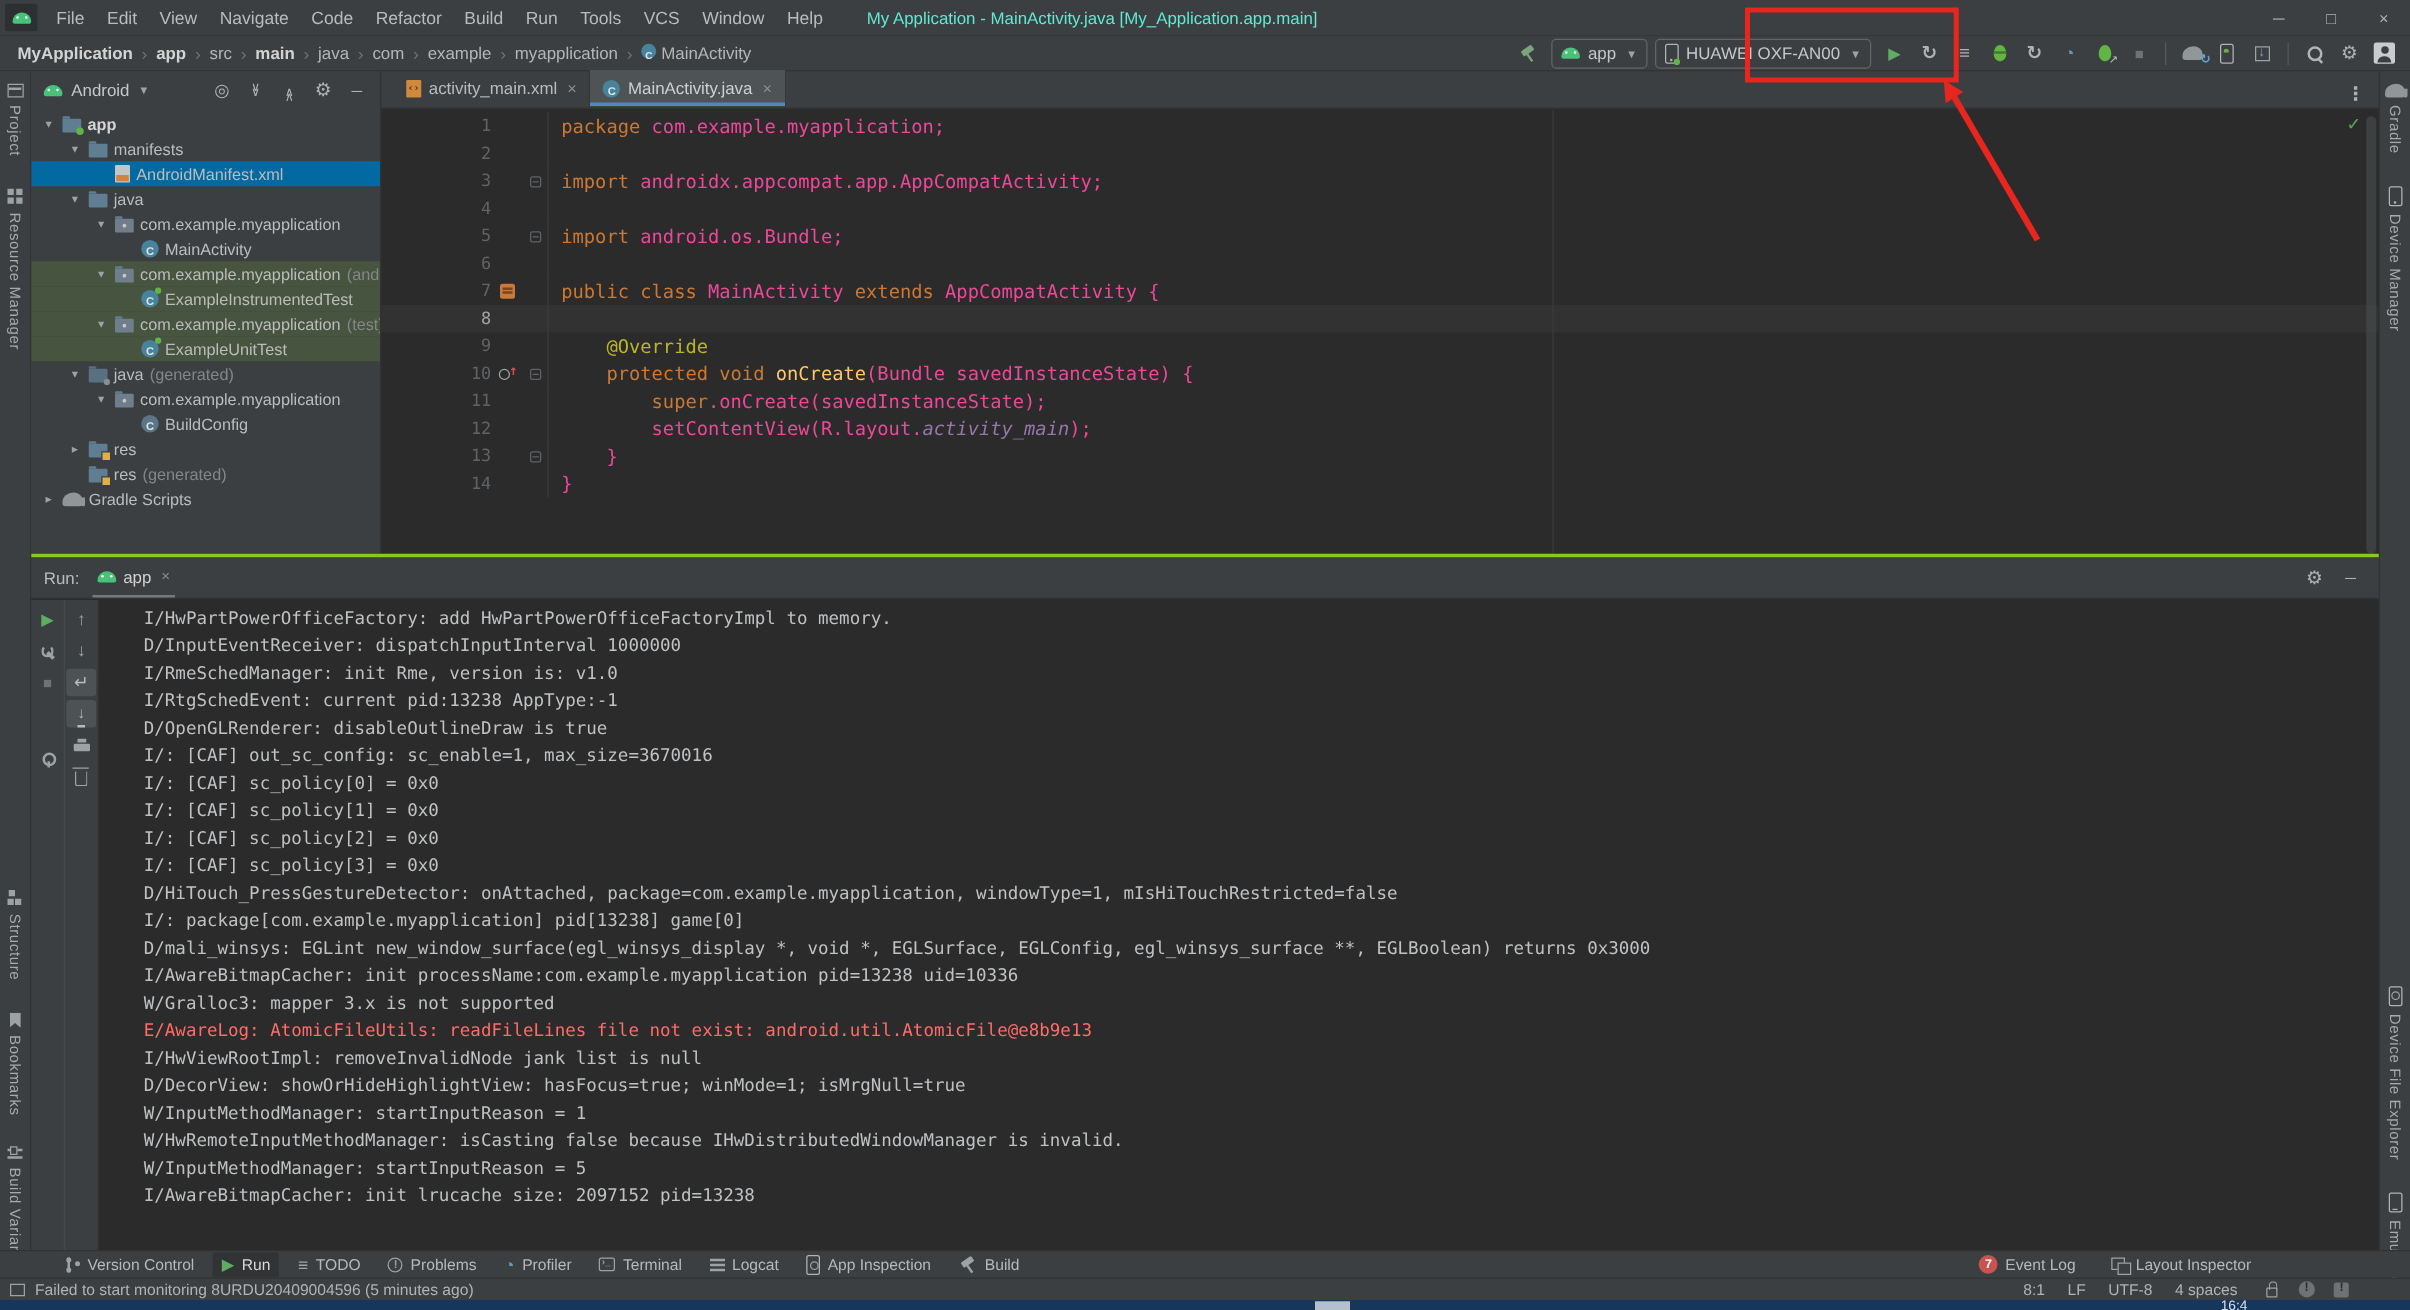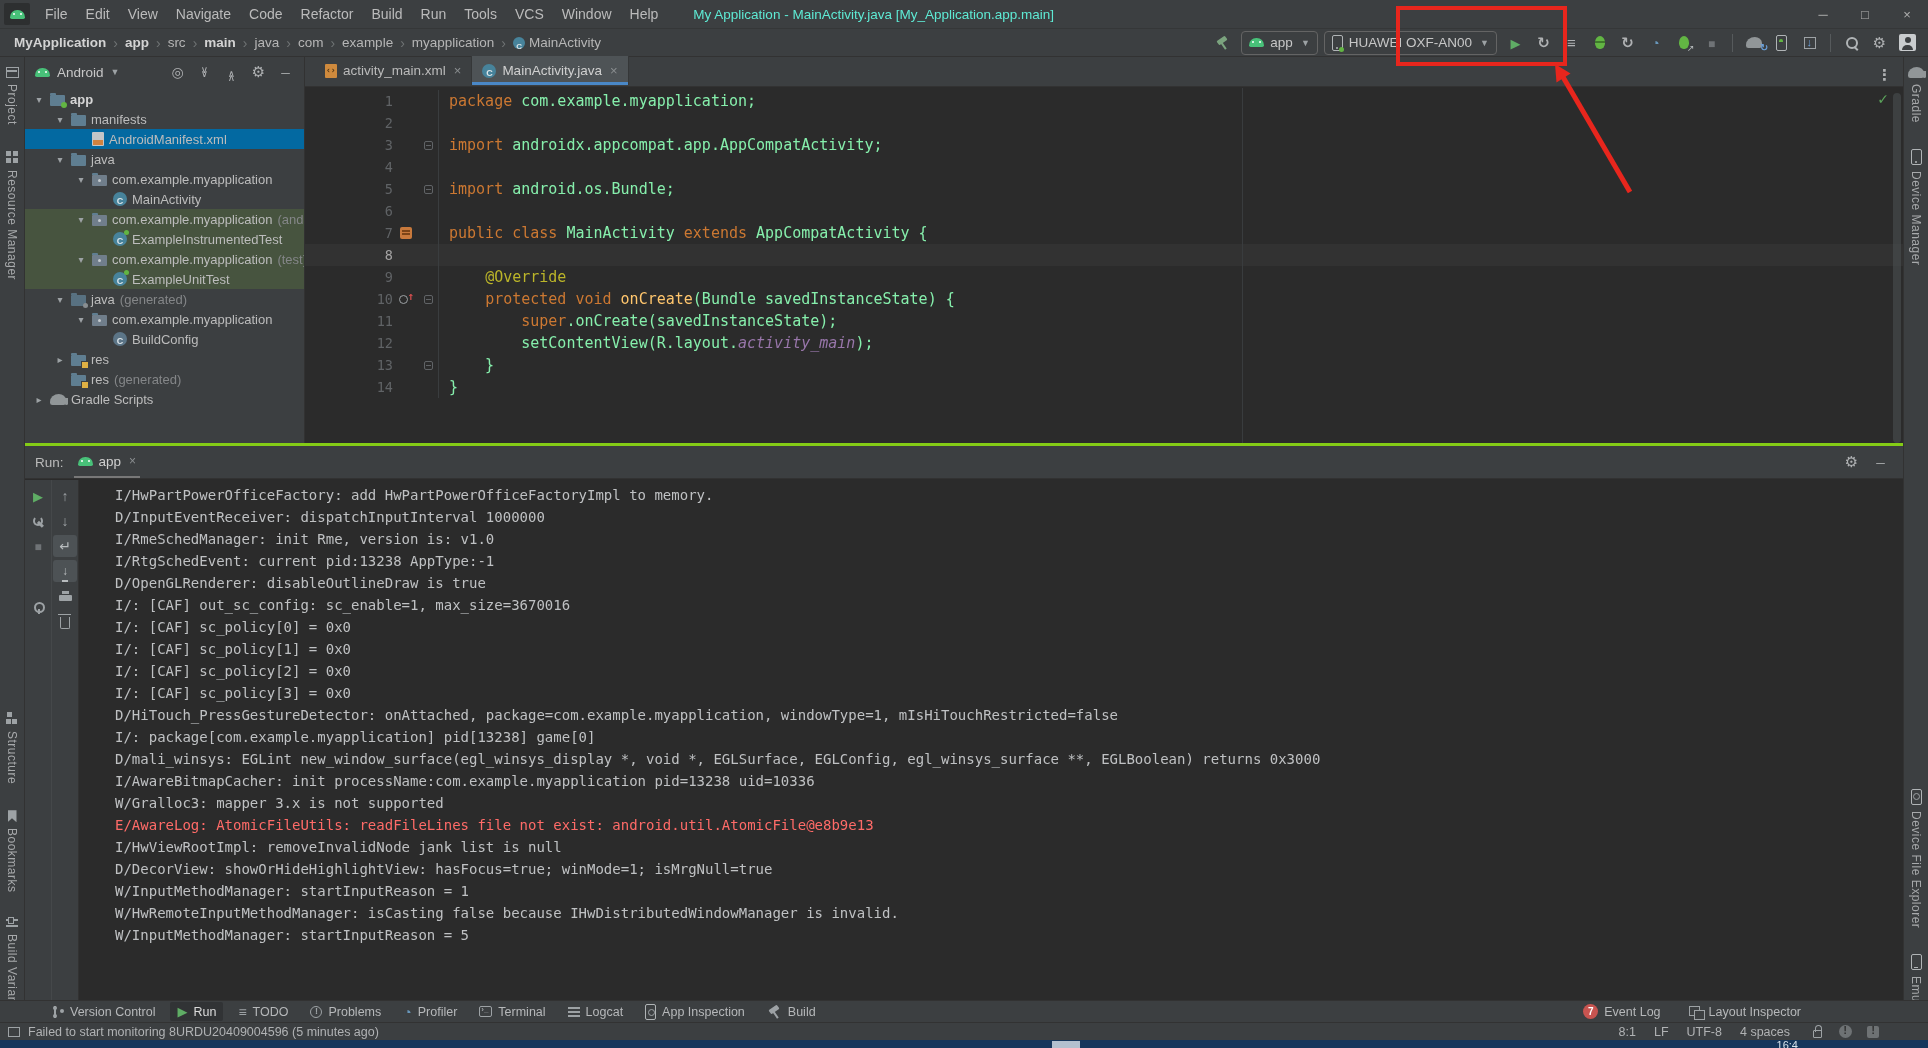--- a/index.html
+++ b/index.html
@@ -12,21 +12,21 @@
   .logo{width:26px;height:22px;display:flex;align-items:center;justify-content:center;margin-left:4px;background:#2d2f30;border-radius:2px;}
   #menus{display:flex;margin-left:6px;}
   .menu-item{padding:4px 9px;font-size:14px;color:#bbbbbb;cursor:default;}
   .wintitle{margin-left:26px;font-size:13.5px;color:#5eead4;white-space:nowrap;}
   #winctl{margin-left:auto;display:flex;height:100%;}
   .wbtn{width:42px;height:100%;display:flex;align-items:center;justify-content:center;color:#b0b0b0;font-size:13px;}
 
   
   .toolbar{position:absolute;left:0;top:29px;width:100%;height:28px;background:#3c3f41;display:flex;align-items:center;border-bottom:1px solid #323232;}
   #crumbs{display:flex;align-items:center;margin-left:14px;font-size:13.5px;white-space:nowrap;}
-  .crumb{color:#b6b6b6;display:flex;align-items:center;gap:4px;}
+  .crumb{color:#b6b6b6;display:flex;align-items:flex-start;gap:4px;}
   .crumb.b{font-weight:bold;color:#d3d3d3;}
   .crumb-sep{color:#6f7374;margin:0 7px;font-size:14px;}
   .tb-right{margin-left:auto;display:flex;align-items:center;gap:6px;padding-right:8px;}
   .combo{display:flex;align-items:center;gap:6px;border:1px solid #646464;border-radius:4px;height:24px;padding:0 7px;font-size:13.5px;color:#c7c7c7;background:#3c3f41;}
   .combo .carret{font-size:9px;color:#9da2a5;margin-left:2px;}
   #tb-actions{display:flex;align-items:center;gap:3px;}
   .tbico{width:25px;height:24px;display:inline-flex;align-items:center;justify-content:center;border-radius:3px;position:relative;}
   .tbico.sel{background:#4d5255;}
   .tbsep{width:1px;height:18px;background:#565a5c;margin:0 5px;display:inline-block;}
 
@@ -178,21 +178,21 @@
   .fslot{width:20px;flex:none;display:flex;justify-content:center;align-items:center;border-right:1px solid #3a3d3f;height:100%;}
   .foldbox{display:inline-block;width:9px;height:9px;border:1px solid #606366;border-radius:2px;position:relative;}
   .foldbox::before{content:"";position:absolute;left:1px;right:1px;top:3px;height:1px;background:#606366;}
   .g-activity{width:12px;height:12px;background:#c8793c;border-radius:2px;}
   .g-activity::before{content:"";position:absolute;left:2px;top:3px;width:8px;height:1.5px;background:#7c4417;box-shadow:0 3px 0 #7c4417;}
   .g-override{width:14px;height:12px;}
   .g-override::before{content:"";position:absolute;left:0;top:2px;width:7px;height:7px;border:1.5px solid #9da2a5;border-radius:50%;}
   .g-override::after{content:"↑";position:absolute;right:-1px;top:-3px;color:#d64f4f;font-size:11px;font-weight:bold;}
   .ctext{white-space:pre;padding-left:10px;color:#a9b7c6;}
   .tok-kw{color:#cc7832;}
-  .tok-pl{color:#86efac;}
+  .tok-pl{color:#ec4899;}
   .tok-ann{color:#bbb529;}
   .tok-fn{color:#ffc66d;}
   .tok-it{color:#9876aa;font-style:italic;}
   .margin-guide{position:absolute;left:937px;top:31px;bottom:0;width:1px;background:#393c3e;}
   .ed-scroll{position:absolute;right:2px;top:36px;width:8px;height:350px;background:#4a4e50;border-radius:4px;opacity:.6;}
   .ed-check{position:absolute;right:14px;top:34px;color:#5ba35b;font-size:14px;font-weight:bold;}
 
   
   .runpanel{position:absolute;left:25px;top:443px;width:1878px;height:557px;background:#2b2b2b;border-top:3px solid #84cc16;}
   .run-head{height:33px;background:#3c3f41;border-bottom:1px solid #323232;display:flex;align-items:center;padding:0 10px;gap:10px;}
@@ -712,20 +712,21 @@
           <div class="log">I/: package[com.example.myapplication] pid[13238] game[0]</div>
           <div class="log">D/mali_winsys: EGLint new_window_surface(egl_winsys_display *, void *, EGLSurface, EGLConfig, egl_winsys_surface **, EGLBoolean) returns 0x3000</div>
           <div class="log">I/AwareBitmapCacher: init processName:com.example.myapplication pid=13238 uid=10336</div>
           <div class="log">W/Gralloc3: mapper 3.x is not supported</div>
           <div class="log err">E/AwareLog: AtomicFileUtils: readFileLines file not exist: android.util.AtomicFile@e8b9e13</div>
           <div class="log">I/HwViewRootImpl: removeInvalidNode jank list is null</div>
           <div class="log">D/DecorView: showOrHideHighlightView: hasFocus=true; winMode=1; isMrgNull=true</div>
           <div class="log">W/InputMethodManager: startInputReason = 1</div>
           <div class="log">W/HwRemoteInputMethodManager: isCasting false because IHwDistributedWindowManager is invalid.</div>
           <div class="log">W/InputMethodManager: startInputReason = 5</div>
+          <div class="log">I/AwareBitmapCacher: init lrucache size: 2097152 pid=13238</div>
         </div>
     </div>
   </section>
 
   <footer class="twbar">
     <div id="twleft">
         <span class="twbtn">
           <i class="ic ic-branch"></i>
           <span class="twlabel">Version Control</span>
         </span>

